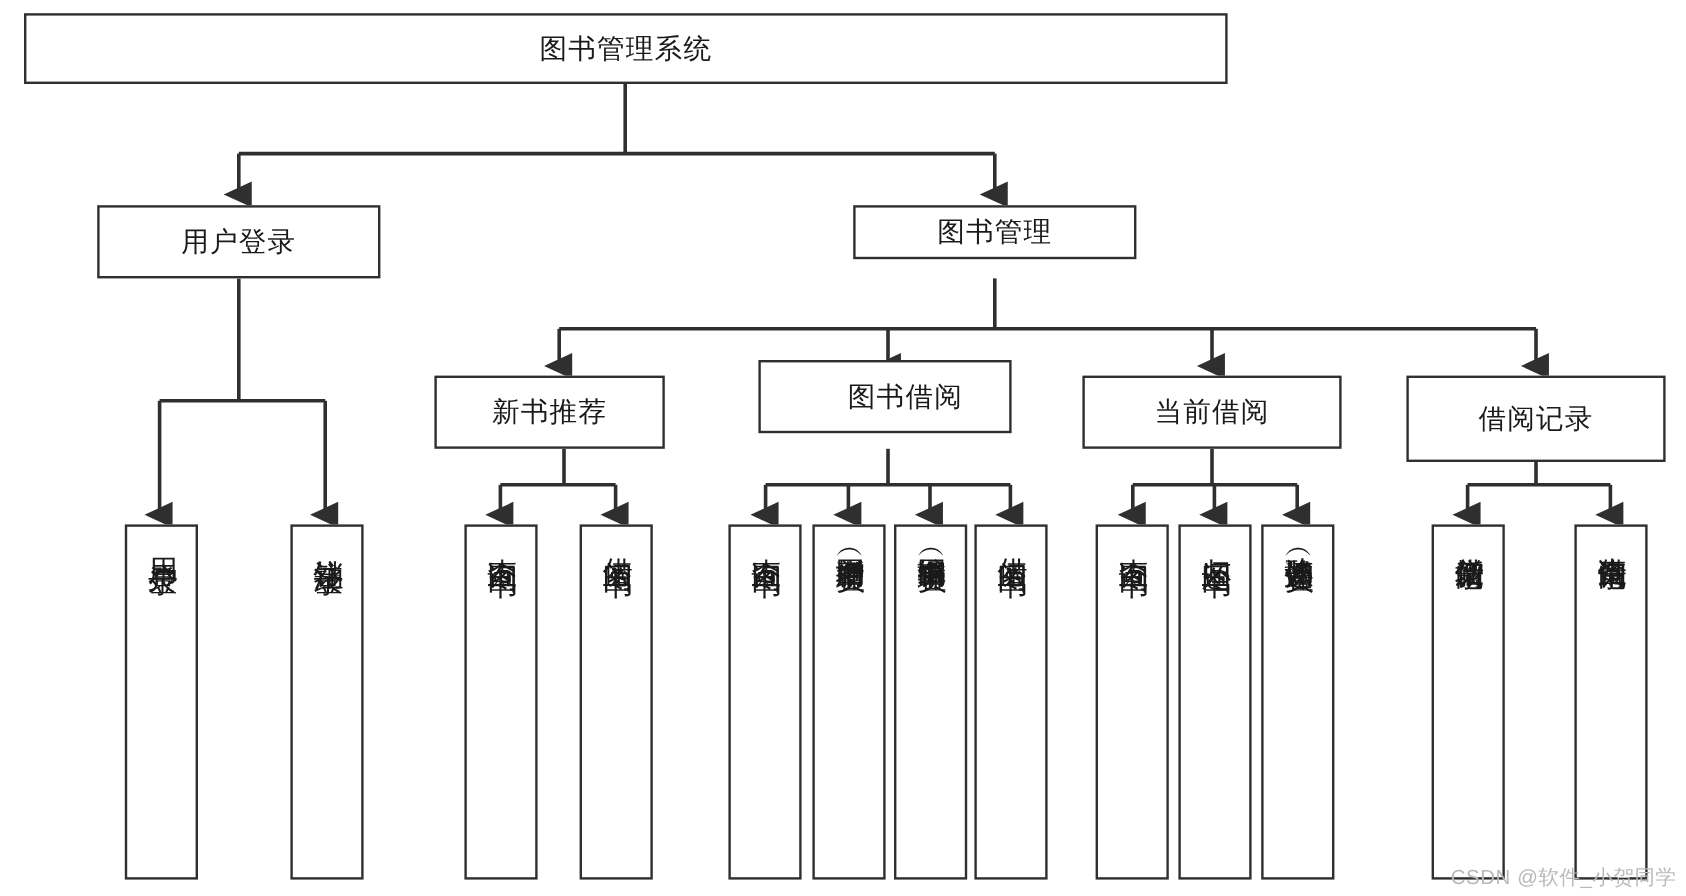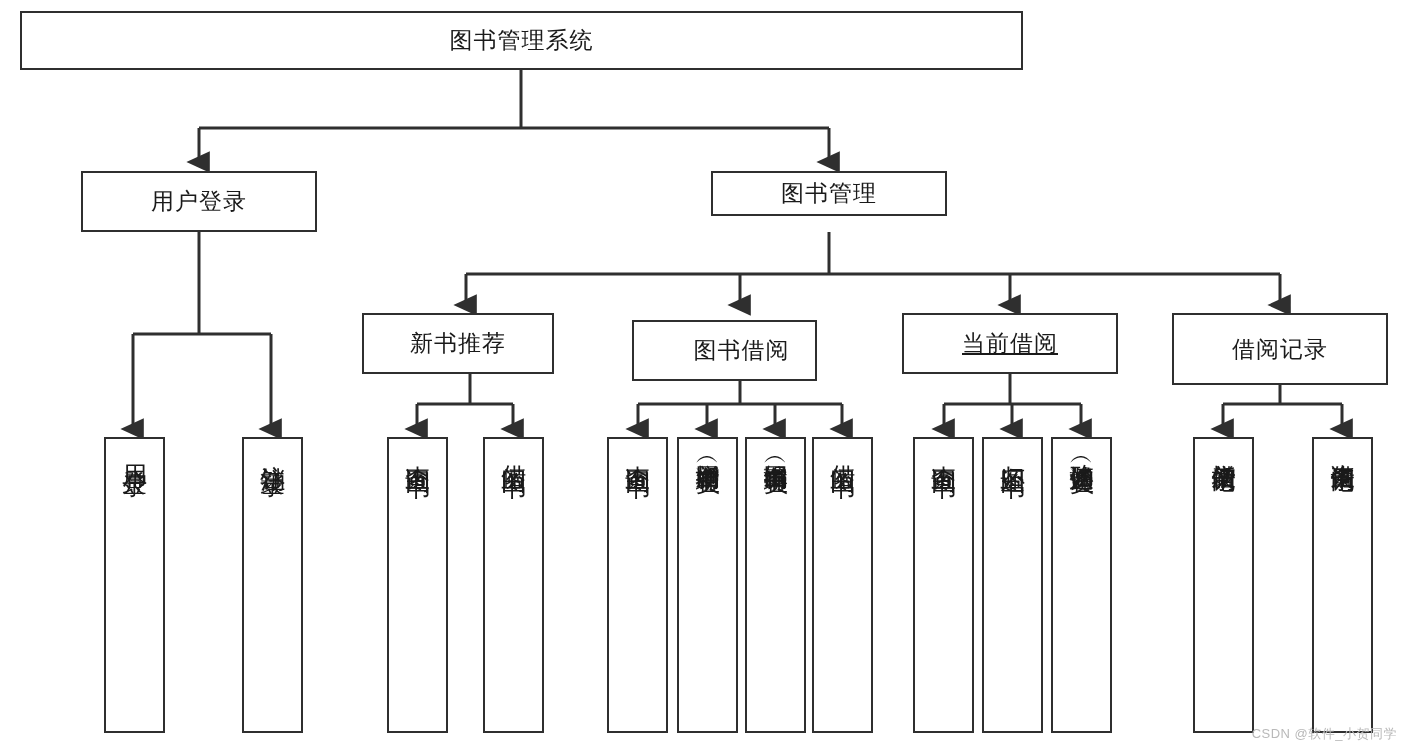--- a/index.html
+++ b/index.html
@@ -62,21 +62,21 @@
     white-space: nowrap;
   }
   .node.vert.tall-text .node-label {
     font-size: 24px;
     letter-spacing: 1px;
   }
   .watermark {
     position: absolute;
     right: 8px;
     bottom: 4px;
-    font-size: 13px;
+    font-size: 17px;
     color: #b9b9b9;
     letter-spacing: 0.5px;
     z-index: 5;
     white-space: nowrap;
   }
 </style>
 </head>
 <body>
 
 <div id="canvas">
@@ -138,24 +138,24 @@
   <div class="node horiz" style="left:81px; top:171px; width:236px; height:61px;">
     <span class="node-label">用户登录</span>
   </div>
   <div class="node horiz" style="left:711px; top:171px; width:236px; height:45px;">
     <span class="node-label">图书管理</span>
   </div>
 
   <div class="node horiz" style="left:362px; top:313px; width:192px; height:61px;">
     <span class="node-label">新书推荐</span>
   </div>
-  <div class="node horiz" style="left:632px; top:320px; width:185px; height:61px;padding-left:34px;">
+  <div class="node horiz" style="left:632px; top:300px; width:211px; height:61px;padding-left:34px;">
     <span class="node-label">图书借阅</span>
   </div>
-  <div class="node horiz" style="left:902px; top:313px; width:216px; height:61px;text-decoration:underline;">
+  <div class="node horiz" style="left:902px; top:313px; width:216px; height:61px;">
     <span class="node-label">当前借阅</span>
   </div>
   <div class="node horiz" style="left:1172px; top:313px; width:216px; height:72px;">
     <span class="node-label">借阅记录</span>
   </div>
 
   <div class="node vert" style="left:104px; top:437px; width:61px; height:296px;">
     <span class="node-label">用户登录</span>
   </div>
   <div class="node vert" style="left:242px; top:437px; width:61px; height:296px;">

